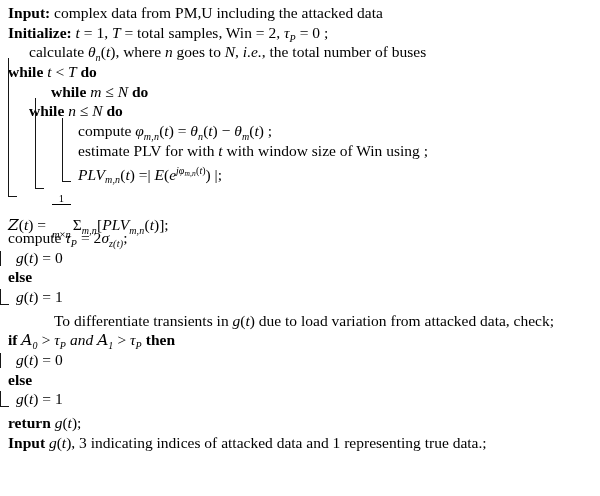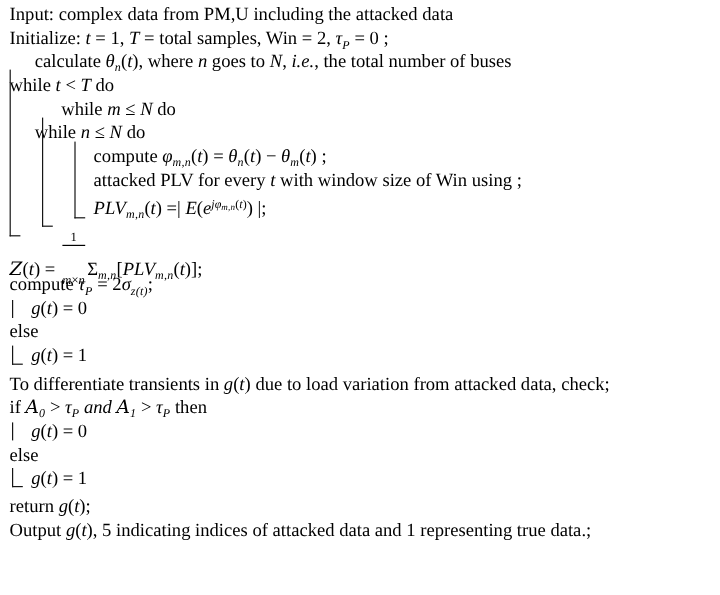--- a/index.html
+++ b/index.html
@@ -10,22 +10,22 @@
     font-family:"Liberation Serif","DejaVu Serif",serif;
     font-size:15.5px;
     overflow:hidden;
   }
   .algo{position:absolute;inset:0;padding-top:3px;}
   .line{height:19.7px;line-height:19.7px;white-space:nowrap;}
   .ind0{padding-left:8px;}
   .ind1{padding-left:29px;}
   .ind2{padding-left:51px;}
   .ind3{padding-left:78px;}
-  .indb{padding-left:10px;}
-  .kw{font-family:"Liberation Serif","DejaVu Serif",serif;font-weight:normal;}
+  .indb{}
+  .kw{font-family:"Liberation Serif","DejaVu Serif",serif;font-weight:bold;}
   .rm{}
   .it{font-style:italic;}
   .cal{font-style:italic;font-family:"DejaVu Serif",serif;}
   .sub{font-size:10px;font-style:italic;vertical-align:-3.5px;letter-spacing:0.2px;}
   .sup{font-size:10px;vertical-align:5.5px;}
   .sup .sub{font-size:7.5px;vertical-align:-2px;}
   .vbar,.lbar{
     display:inline-block;width:8px;height:15px;
     border-left:1.4px solid #161616;
     margin-right:7px;vertical-align:-3px;
@@ -44,31 +44,31 @@
 
 <div class="page" style="background: rgb(255, 255, 255); color: rgb(0, 0, 0);">
   <div class="algo">
       <div class="line ind0"><span class="kw">Input:</span><span class="rm"> complex data from PM,U including the attacked data</span></div>
       <div class="line ind0"><span class="kw">Initialize:</span><span class="rm"> </span><span class="it">t</span><span class="rm"> = 1, </span><span class="it">T</span><span class="rm"> = total samples, Win = 2, </span><span class="it">τ</span><span class="sub">P</span><span class="rm"> = 0 ;</span></div>
       <div class="line ind1"><span class="rm">calculate </span><span class="it">θ</span><span class="sub">n</span><span class="rm">(</span><span class="it">t</span><span class="rm">), where </span><span class="it">n</span><span class="rm"> goes to </span><span class="it">N</span><span class="rm">, </span><span class="it">i.e.</span><span class="rm">, the total number of buses</span></div>
       <div class="line ind0"><span class="kw">while </span><span class="it">t</span><span class="rm"> &lt; </span><span class="it">T</span><span class="kw"> do</span></div>
       <div class="line ind2"><span class="kw">while </span><span class="it">m</span><span class="rm"> ≤ </span><span class="it">N</span><span class="kw"> do</span></div>
       <div class="line ind1"><span class="kw">while </span><span class="it">n</span><span class="rm"> ≤ </span><span class="it">N</span><span class="kw"> do</span></div>
       <div class="line ind3"><span class="rm">compute </span><span class="it">φ</span><span class="sub">m,n</span><span class="rm">(</span><span class="it">t</span><span class="rm">) = </span><span class="it">θ</span><span class="sub">n</span><span class="rm">(</span><span class="it">t</span><span class="rm">) − </span><span class="it">θ</span><span class="sub">m</span><span class="rm">(</span><span class="it">t</span><span class="rm">) ;</span></div>
-      <div class="line ind3"><span class="rm">attacked PLV for every </span><span class="it">t</span><span class="rm"> with window size of Win using ;</span></div>
+      <div class="line ind3"><span class="rm">estimate PLV for with </span><span class="it">t</span><span class="rm"> with window size of Win using ;</span></div>
       <div class="line ind3"><span class="it">PLV</span><span class="sub">m,n</span><span class="rm">(</span><span class="it">t</span><span class="rm">) =| </span><span class="it">E</span><span class="rm">(</span><span class="it">e</span><span class="sup"><span class="it">jφ</span><span class="sub">m,n</span><span class="rm">(</span><span class="it">t</span><span class="rm">)</span></span><span class="rm">) |;</span></div>
       <div class="line ind0" style="margin-top: 13px;"><span class="cal">Z</span><span class="rm">(</span><span class="it">t</span><span class="rm">) = </span><span class="frac"><span class="num"><span class="rm">1</span></span><span class="den"><span class="it">m</span><span class="rm">×</span><span class="it">n</span></span></span><span class="rm">Σ</span><span class="sub">m,n</span><span class="rm">[</span><span class="it">PLV</span><span class="sub">m,n</span><span class="rm">(</span><span class="it">t</span><span class="rm">)];</span></div>
       <div class="line ind0" style="margin-top: 15px;"><span class="rm">compute </span><span class="it">τ</span><span class="sub">P</span><span class="rm"> = 2</span><span class="it">σ</span><span class="sub">z(t)</span><span class="rm">;</span></div>
       <div class="line indb"><span class="vbar"></span><span class="it">g</span><span class="rm">(</span><span class="it">t</span><span class="rm">) = 0</span></div>
       <div class="line ind0"><span class="kw">else</span></div>
       <div class="line indb"><span class="lbar"></span><span class="it">g</span><span class="rm">(</span><span class="it">t</span><span class="rm">) = 1</span></div>
-      <div class="line ind0" style="margin-top: 4px;"><span class="rm">To differentiate transients in </span><span class="it">g</span><span class="rm">(</span><span class="it">t</span><span class="rm">) due to load variation from attacked data, check;</span></div>
+      <div class="line ind0" style="margin-top: 4px; text-align: center;"><span class="rm">To differentiate transients in </span><span class="it">g</span><span class="rm">(</span><span class="it">t</span><span class="rm">) due to load variation from attacked data, check;</span></div>
       <div class="line ind0"><span class="kw">if </span><span class="cal">A</span><span class="sub">0</span><span class="rm"> &gt; </span><span class="it">τ</span><span class="sub">P</span><span class="it"> and </span><span class="cal">A</span><span class="sub">1</span><span class="rm"> &gt; </span><span class="it">τ</span><span class="sub">P</span><span class="kw"> then</span></div>
       <div class="line indb"><span class="vbar"></span><span class="it">g</span><span class="rm">(</span><span class="it">t</span><span class="rm">) = 0</span></div>
       <div class="line ind0"><span class="kw">else</span></div>
       <div class="line indb"><span class="lbar"></span><span class="it">g</span><span class="rm">(</span><span class="it">t</span><span class="rm">) = 1</span></div>
       <div class="line ind0" style="margin-top: 4px;"><span class="kw">return </span><span class="it">g</span><span class="rm">(</span><span class="it">t</span><span class="rm">);</span></div>
-      <div class="line ind0"><span class="kw">Output </span><span class="it">g</span><span class="rm">(</span><span class="it">t</span><span class="rm">), 5 indicating indices of attacked data and 1 representing true data.;</span></div>
+      <div class="line ind0"><span class="kw">Input </span><span class="it">g</span><span class="rm">(</span><span class="it">t</span><span class="rm">), 3 indicating indices of attacked data and 1 representing true data.;</span></div>
     </div>
   <div class="scope" id="barA"></div>
   <div class="scope" id="barB"></div>
   <div class="scope" id="barC"></div>
 </div>
 
 </body></html>

